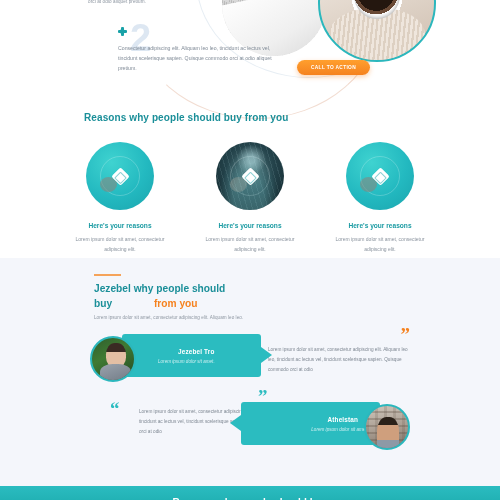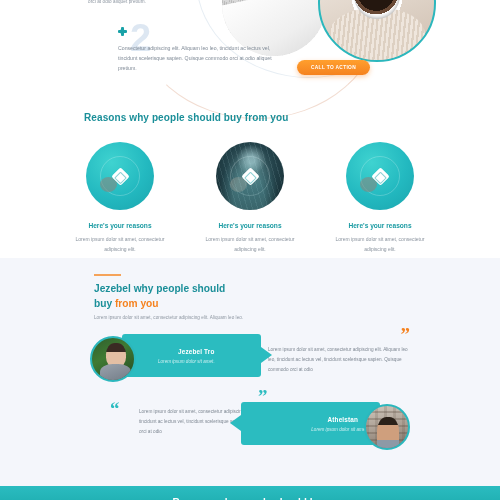--- a/index.html
+++ b/index.html
@@ -166,21 +166,21 @@
   }
   .mid-rule {
     position:absolute; left:94px; top:16px; width:27px; height:1.6px;
     background:#f5a35a;
   }
   .mid-head {
     position:absolute; left:94px; top:24px;
     font-size:10.2px; font-weight:700; color:#1b8f99; line-height:1.45;
     width:250px;
   }
-  .mid-head .accent { color:#f5821f; }
+  .mid-head .accent { color:#f5821f;margin-left:39px; }
   .mid-sub {
     position:absolute; left:94px; top:57px;
     font-size:4.6px; color:#8d96a1; letter-spacing:.05px;
   }
 
   
   .t1 { position:absolute; left:90px; top:76px; width:320px; height:52px; }
   .t1-avatar {
     position:absolute; left:0; top:2px; width:46px; height:46px;
     border-radius:50%; overflow:hidden; border:2.5px solid #2bb7bd; z-index:3;

